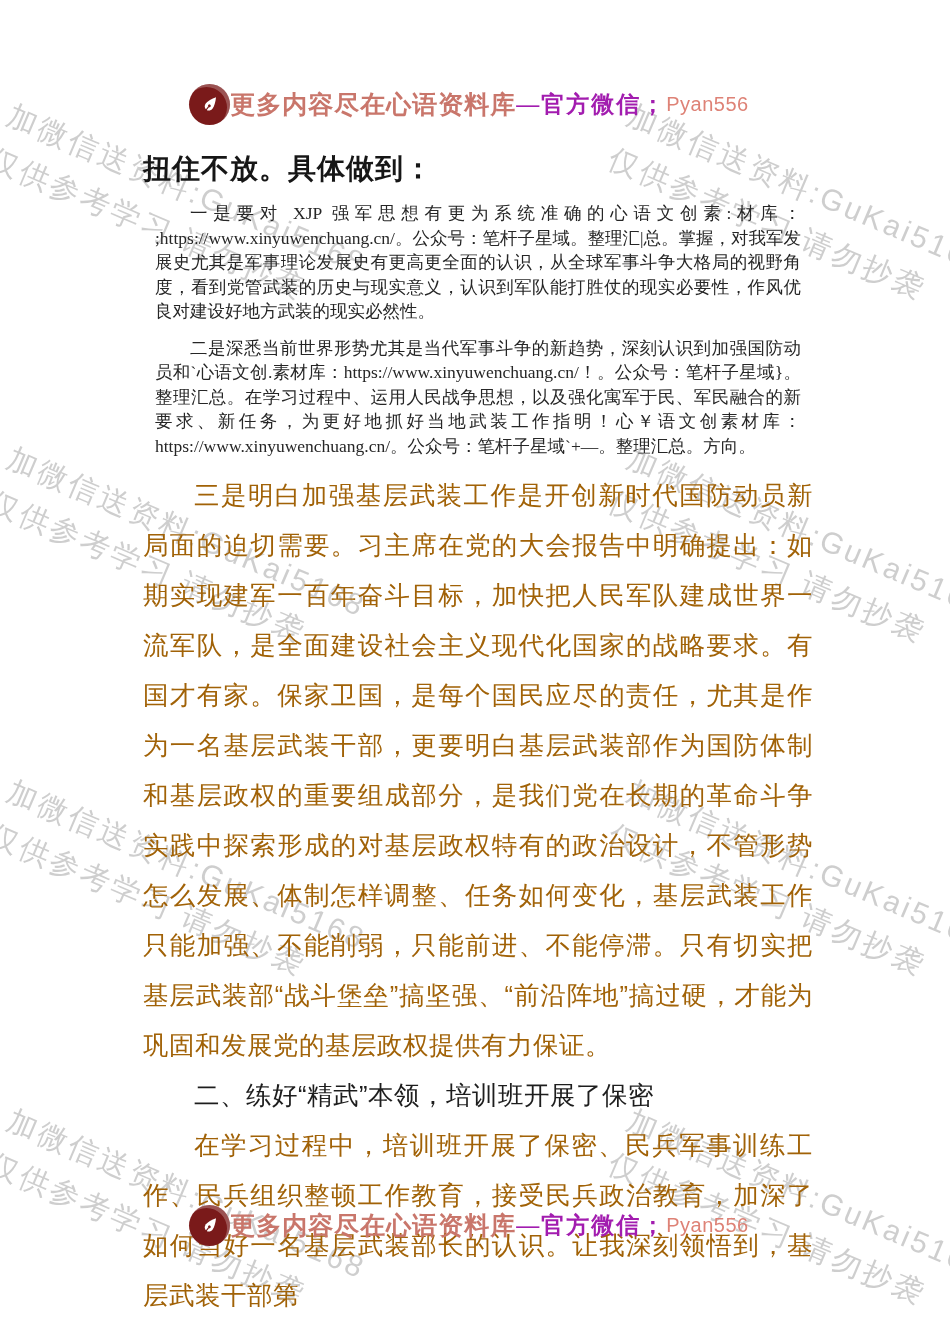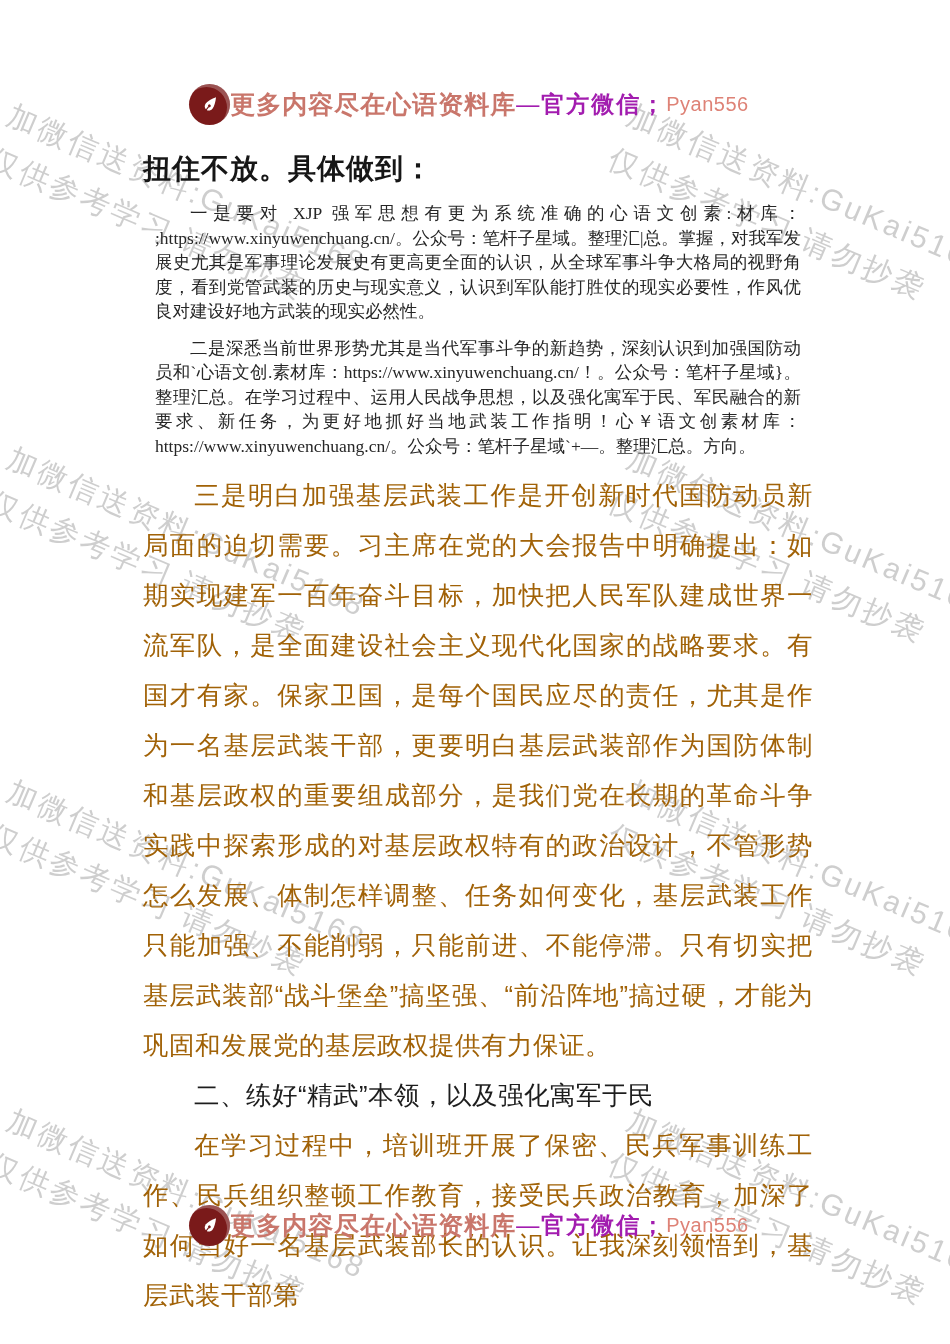--- a/index.html
+++ b/index.html
@@ -161,21 +161,21 @@
     <span class="brand-text">更多内容尽在心语资料库</span>
     <span class="sep-text">—官方微信；</span>
     <span class="wechat-id">Pyan556</span>
   </div>
 
   <div class="doc">
     <h1 class="doc-heading">扭住不放。具体做到：</h1>
     <p class="p-small">一是要对 XJP 强军思想有更为系统准确的心语文创素:材库： ;https://www.xinyuwenchuang.cn/。公众号：笔杆子星域。整理汇|总。掌握，对我军发展史尤其是军事理论发展史有更高更全面的认识，从全球军事斗争大格局的视野角度，看到党管武装的历史与现实意义，认识到军队能打胜仗的现实必要性，作风优良对建设好地方武装的现实必然性。</p>
     <p class="p-small">二是深悉当前世界形势尤其是当代军事斗争的新趋势，深刻认识到加强国防动员和`心语文创.素材库：https://www.xinyuwenchuang.cn/！。公众号：笔杆子星域}。整理汇总。在学习过程中、运用人民战争思想，以及强化寓军于民、军民融合的新要求、新任务，为更好地抓好当地武装工作指明！心￥语文创素材库：https://www.xinyuwenchuang.cn/。公众号：笔杆子星域`+—。整理汇总。方向。</p>
     <p class="p-large">三是明白加强基层武装工作是开创新时代国防动员新局面的迫切需要。习主席在党的大会报告中明确提出：如期实现建军一百年奋斗目标，加快把人民军队建成世界一流军队，是全面建设社会主义现代化国家的战略要求。有国才有家。保家卫国，是每个国民应尽的责任，尤其是作为一名基层武装干部，更要明白基层武装部作为国防体制和基层政权的重要组成部分，是我们党在长期的革命斗争实践中探索形成的对基层政权特有的政治设计，不管形势怎么发展、体制怎样调整、任务如何变化，基层武装工作只能加强、不能削弱，只能前进、不能停滞。只有切实把基层武装部“战斗堡垒”搞坚强、“前沿阵地”搞过硬，才能为巩固和发展党的基层政权提供有力保证。</p>
-    <p class="section-heading">二、练好“精武”本领，以及强化寓军于民</p>
+    <p class="section-heading">二、练好“精武”本领，培训班开展了保密</p>
     <p class="p-large" style="margin-top:0;">在学习过程中，培训班开展了保密、民兵军事训练工作、民兵组织整顿工作教育，接受民兵政治教育，加深了如何当好一名基层武装部长的认识。让我深刻领悟到，基层武装干部第</p>
   </div>
 
   <div class="banner banner-bottom">
     <span class="logo-circle">
       <svg width="24" height="24" viewBox="0 0 24 24">
         <path d="M12 2.2 C14.4 6.2 16.3 10.4 16.3 13.2 C16.3 16 14.4 18 12 18 C9.6 18 7.7 16 7.7 13.2 C7.7 10.4 9.6 6.2 12 2.2 Z" fill="#ffffff"></path>
         <circle cx="12" cy="13" r="1.4" fill="#7a1a1a"></circle>
         <rect x="11.4" y="14.2" width="1.2" height="7" fill="#7a1a1a"></rect>
       </svg>

